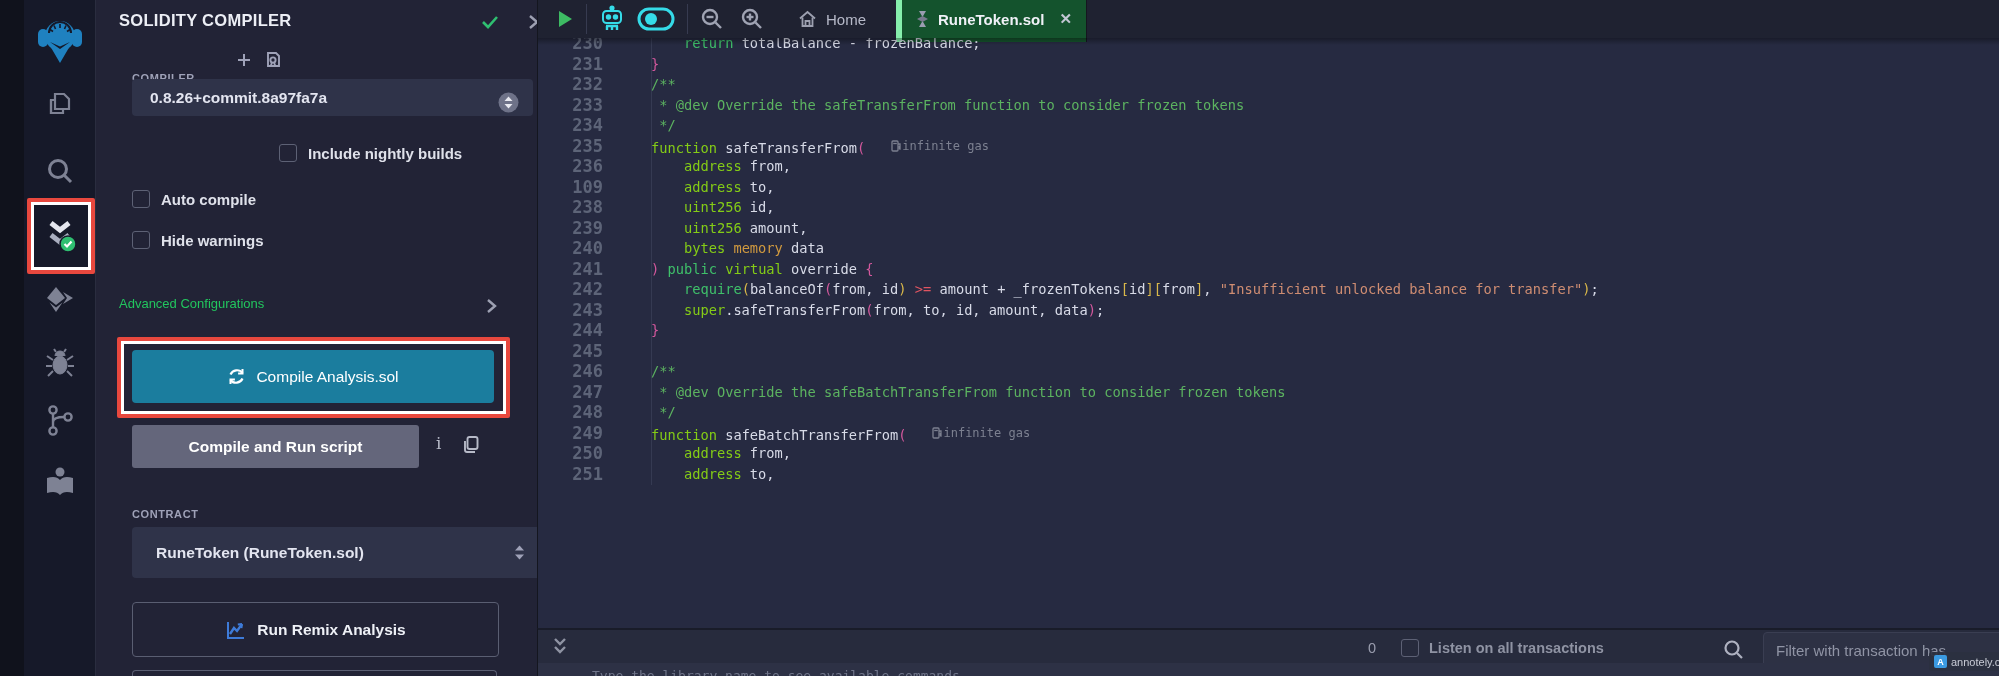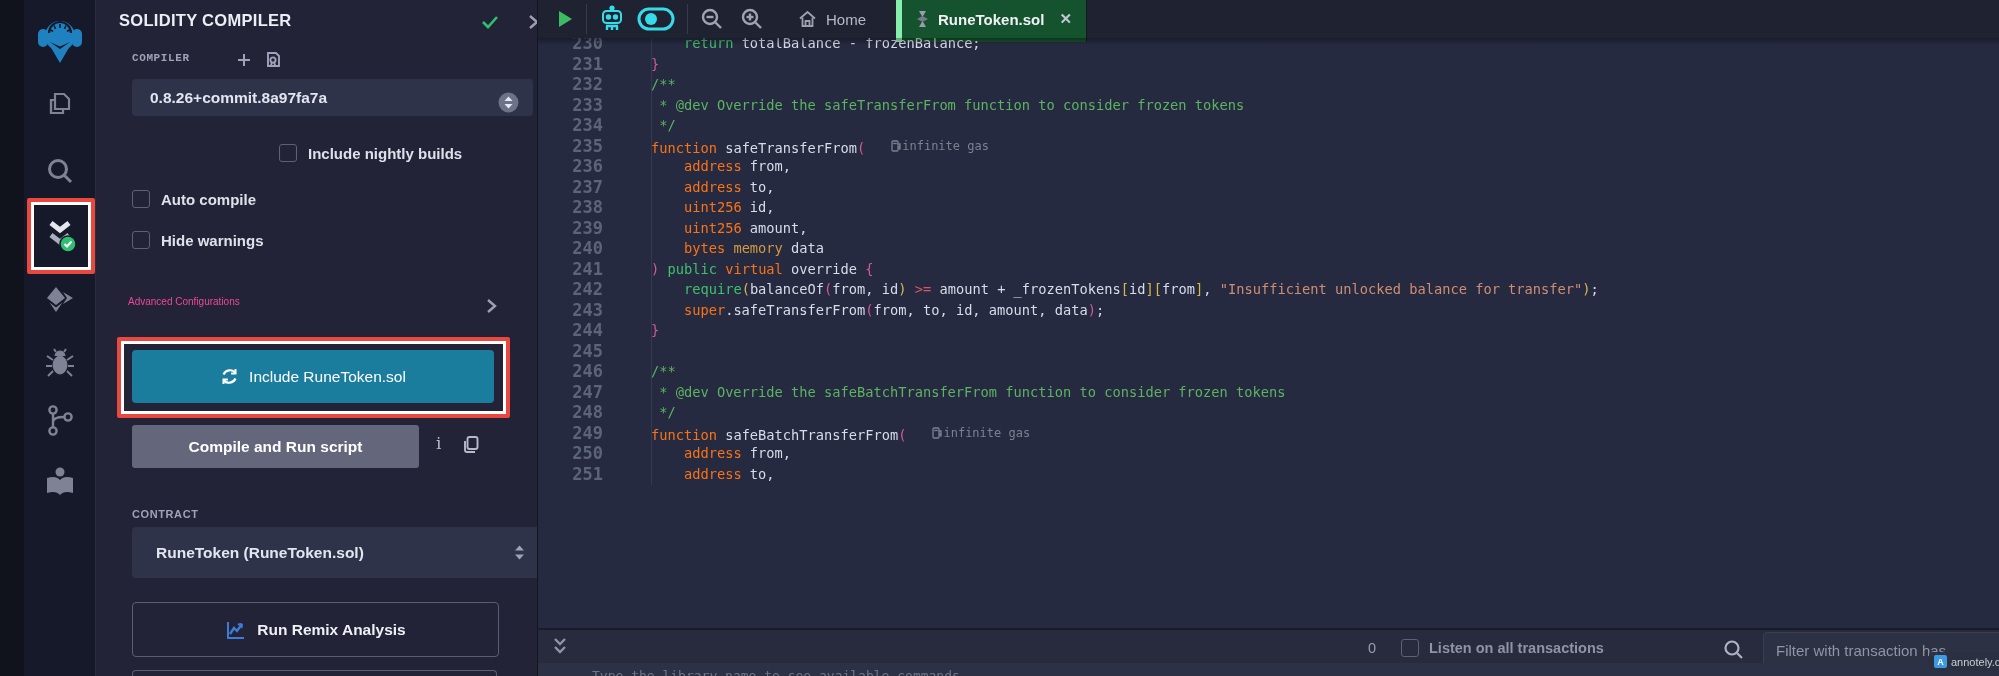--- a/index.html
+++ b/index.html
@@ -28,21 +28,21 @@
   .tab{height:38px;display:flex;align-items:center;gap:9px;padding:4px 14px;font-size:15px;color:#b6b9c8;}
   .tab.active{background:#14532d;color:#f0f1f7;font-weight:600;border-left:6px solid #86efac;border-right:1px solid #15161f;}
   .codearea{position:absolute;left:0;top:38px;right:0;bottom:0;overflow:hidden;}
   .codearea::before{content:"";position:absolute;left:0;right:0;top:0;height:7px;background:linear-gradient(to bottom,rgba(0,0,0,.35),transparent);z-index:5;}
   .gutter{position:absolute;left:0;top:-5px;width:65px;text-align:right;
           font-family:"DejaVu Sans Mono",monospace;font-size:17px;line-height:20.5px;color:#5d6478;font-weight:bold;}
   .codelines{position:absolute;left:80px;top:-5px;right:0;font-family:"DejaVu Sans Mono",monospace;
              font-size:13.7px;line-height:20.5px;white-space:pre;}
   .code-row{height:20.5px;}
   .guide{position:absolute;left:113px;top:0;width:1px;height:447px;background:#353a52;}
-  .tk-d{color:#d8dbe8}.tk-b{color:#f97316}.tk-g{color:#3fc06a}.tk-c{color:#5cb360}
+  .tk-d{color:#d8dbe8}.tk-b{color:#84cc16}.tk-g{color:#3fc06a}.tk-c{color:#5cb360}
   .tk-o{color:#d19a3f}.tk-p{color:#d4589d}.tk-y{color:#d9b84a}.tk-r{color:#e05561}.tk-s{color:#cf8d72}
   .gas{display:inline-flex;align-items:center;margin-left:26px;color:#7c8090;font-size:12px;
        font-family:"DejaVu Sans Mono",monospace;}
 
   
   .terminal{position:absolute;left:513px;top:628px;width:1486px;height:48px;background:#272b3d;
             border-top:2px solid #191c29;border-left:1px solid #14161f;}
   .hintstrip{position:absolute;left:0;top:33px;right:0;height:15px;background:#2d3145;overflow:hidden;}
   .hint{margin:5px 0 0 54px;font-family:"DejaVu Sans Mono",monospace;font-size:13px;color:#70758a;}
   .terminput{position:absolute;left:1225px;top:2px;width:280px;height:36px;background:#2d3144;border:1px solid #3a3e52;
@@ -156,21 +156,21 @@
       <polyline points="3,9 8,14 17,4" fill="none" stroke="#2fbf71" stroke-width="2.6"></polyline>
     </svg>
     <svg style="position:absolute;left:430px;top:13px;" width="14" height="18" viewBox="0 0 14 18">
       <polyline points="4,3 11,9 4,15" fill="none" stroke="#9da0b2" stroke-width="2.4"></polyline>
     </svg>
     <svg style="position:absolute;left:459px;top:11px;" width="22" height="20" viewBox="0 0 22 20">
       <rect x="2" y="2" width="18" height="16" rx="3" fill="none" stroke="#9da0b2" stroke-width="2"></rect>
       <line x1="9" y1="3" x2="9" y2="17" stroke="#9da0b2" stroke-width="2"></line>
     </svg>
 
-    <div class="small-label" style="position:absolute;left:36px;top:52px;font-family:Liberation Mono, monospace;">COMPILER</div>
+    <div class="small-label" style="position:absolute;left:36px;top:72px;">COMPILER</div>
     <svg style="position:absolute;left:140px;top:52px;" width="16" height="16" viewBox="0 0 16 16">
       <line x1="8" y1="2" x2="8" y2="14" stroke="#9fa2b8" stroke-width="2"></line>
         <line x1="2" y1="8" x2="14" y2="8" stroke="#9fa2b8" stroke-width="2"></line>
     </svg>
     <svg style="position:absolute;left:168px;top:50px;" width="18" height="19" viewBox="0 0 18 19" fill="none" stroke="#9fa2b8" stroke-width="1.9">
       <path d="M4 3 h8 l3 3 v10 h-11 z"></path>
         <circle cx="9" cy="10" r="2.6"></circle>
         <path d="M8 12.5 l-1.5 4 M10 12.5 l1.5 4"></path>
     </svg>
 
@@ -191,33 +191,33 @@
     <div class="cbrow" style="left:36px;top:190px;">
       <span class="cb"></span>
       <span>Auto compile</span>
     </div>
 
     <div class="cbrow" style="left:36px;top:231px;">
       <span class="cb"></span>
       <span>Hide warnings</span>
     </div>
 
-    <div style="position:absolute;left:32px;top:296px;font-size:10px;color:#ec4899;">Advanced Configurations</div>
+    <div style="position:absolute;left:23px;top:296px;font-size:13px;color:#22c55e;">Advanced Configurations</div>
     <svg style="position:absolute;left:388px;top:297px;" width="14" height="18" viewBox="0 0 14 18">
       <polyline points="4,3 11,9 4,15" fill="none" stroke="#9da0b2" stroke-width="2.4"></polyline>
     </svg>
 
     <div class="btn" style="left:36px;top:350px;width:362px;height:53px;background:#1b7d9e;color:#fff;font-weight:400;">
       <svg width="19" height="19" viewBox="0 0 19 19" fill="none" stroke="#ffffff" stroke-width="2.2">
         <path d="M15.5 6 A7 7 0 0 0 3.5 7.5"></path>
           <path d="M3.5 13 A7 7 0 0 0 15.5 11.5"></path>
         <path d="M15.5 2 v4.4 h-4.4" stroke-width="2"></path>
           <path d="M3.5 17 v-4.4 h4.4" stroke-width="2"></path>
       </svg>
-      <span>Include RuneToken.sol</span>
+      <span>Compile Analysis.sol</span>
     </div>
 
     <div class="btn" style="left:36px;top:425px;width:287px;height:43px;background:#64667b;color:#fff;font-weight:700;border-radius:3px;">
       <span>Compile and Run script</span>
     </div>
     <span style="position:absolute;left:340px;top:433px;font-family:'DejaVu Serif',serif;font-size:17px;color:#b7bac8;">i</span>
     <svg style="position:absolute;left:366px;top:435px;" width="18" height="19" viewBox="0 0 18 19" fill="none" stroke="#b7bac8" stroke-width="1.9">
       <rect x="5.5" y="2" width="10" height="12" rx="2"></rect>
         <path d="M3 6 v9 a2 2 0 0 0 2 2 h8"></path>
     </svg>
@@ -298,21 +298,21 @@
     <div class="codearea">
       <div class="guide"></div>
       <div class="gutter">
           <div>230</div>
           <div>231</div>
           <div>232</div>
           <div>233</div>
           <div>234</div>
           <div>235</div>
           <div>236</div>
-          <div>237</div>
+          <div>109</div>
           <div>238</div>
           <div>239</div>
           <div>240</div>
           <div>241</div>
           <div>242</div>
           <div>243</div>
           <div>244</div>
           <div>245</div>
           <div>246</div>
           <div>247</div>

